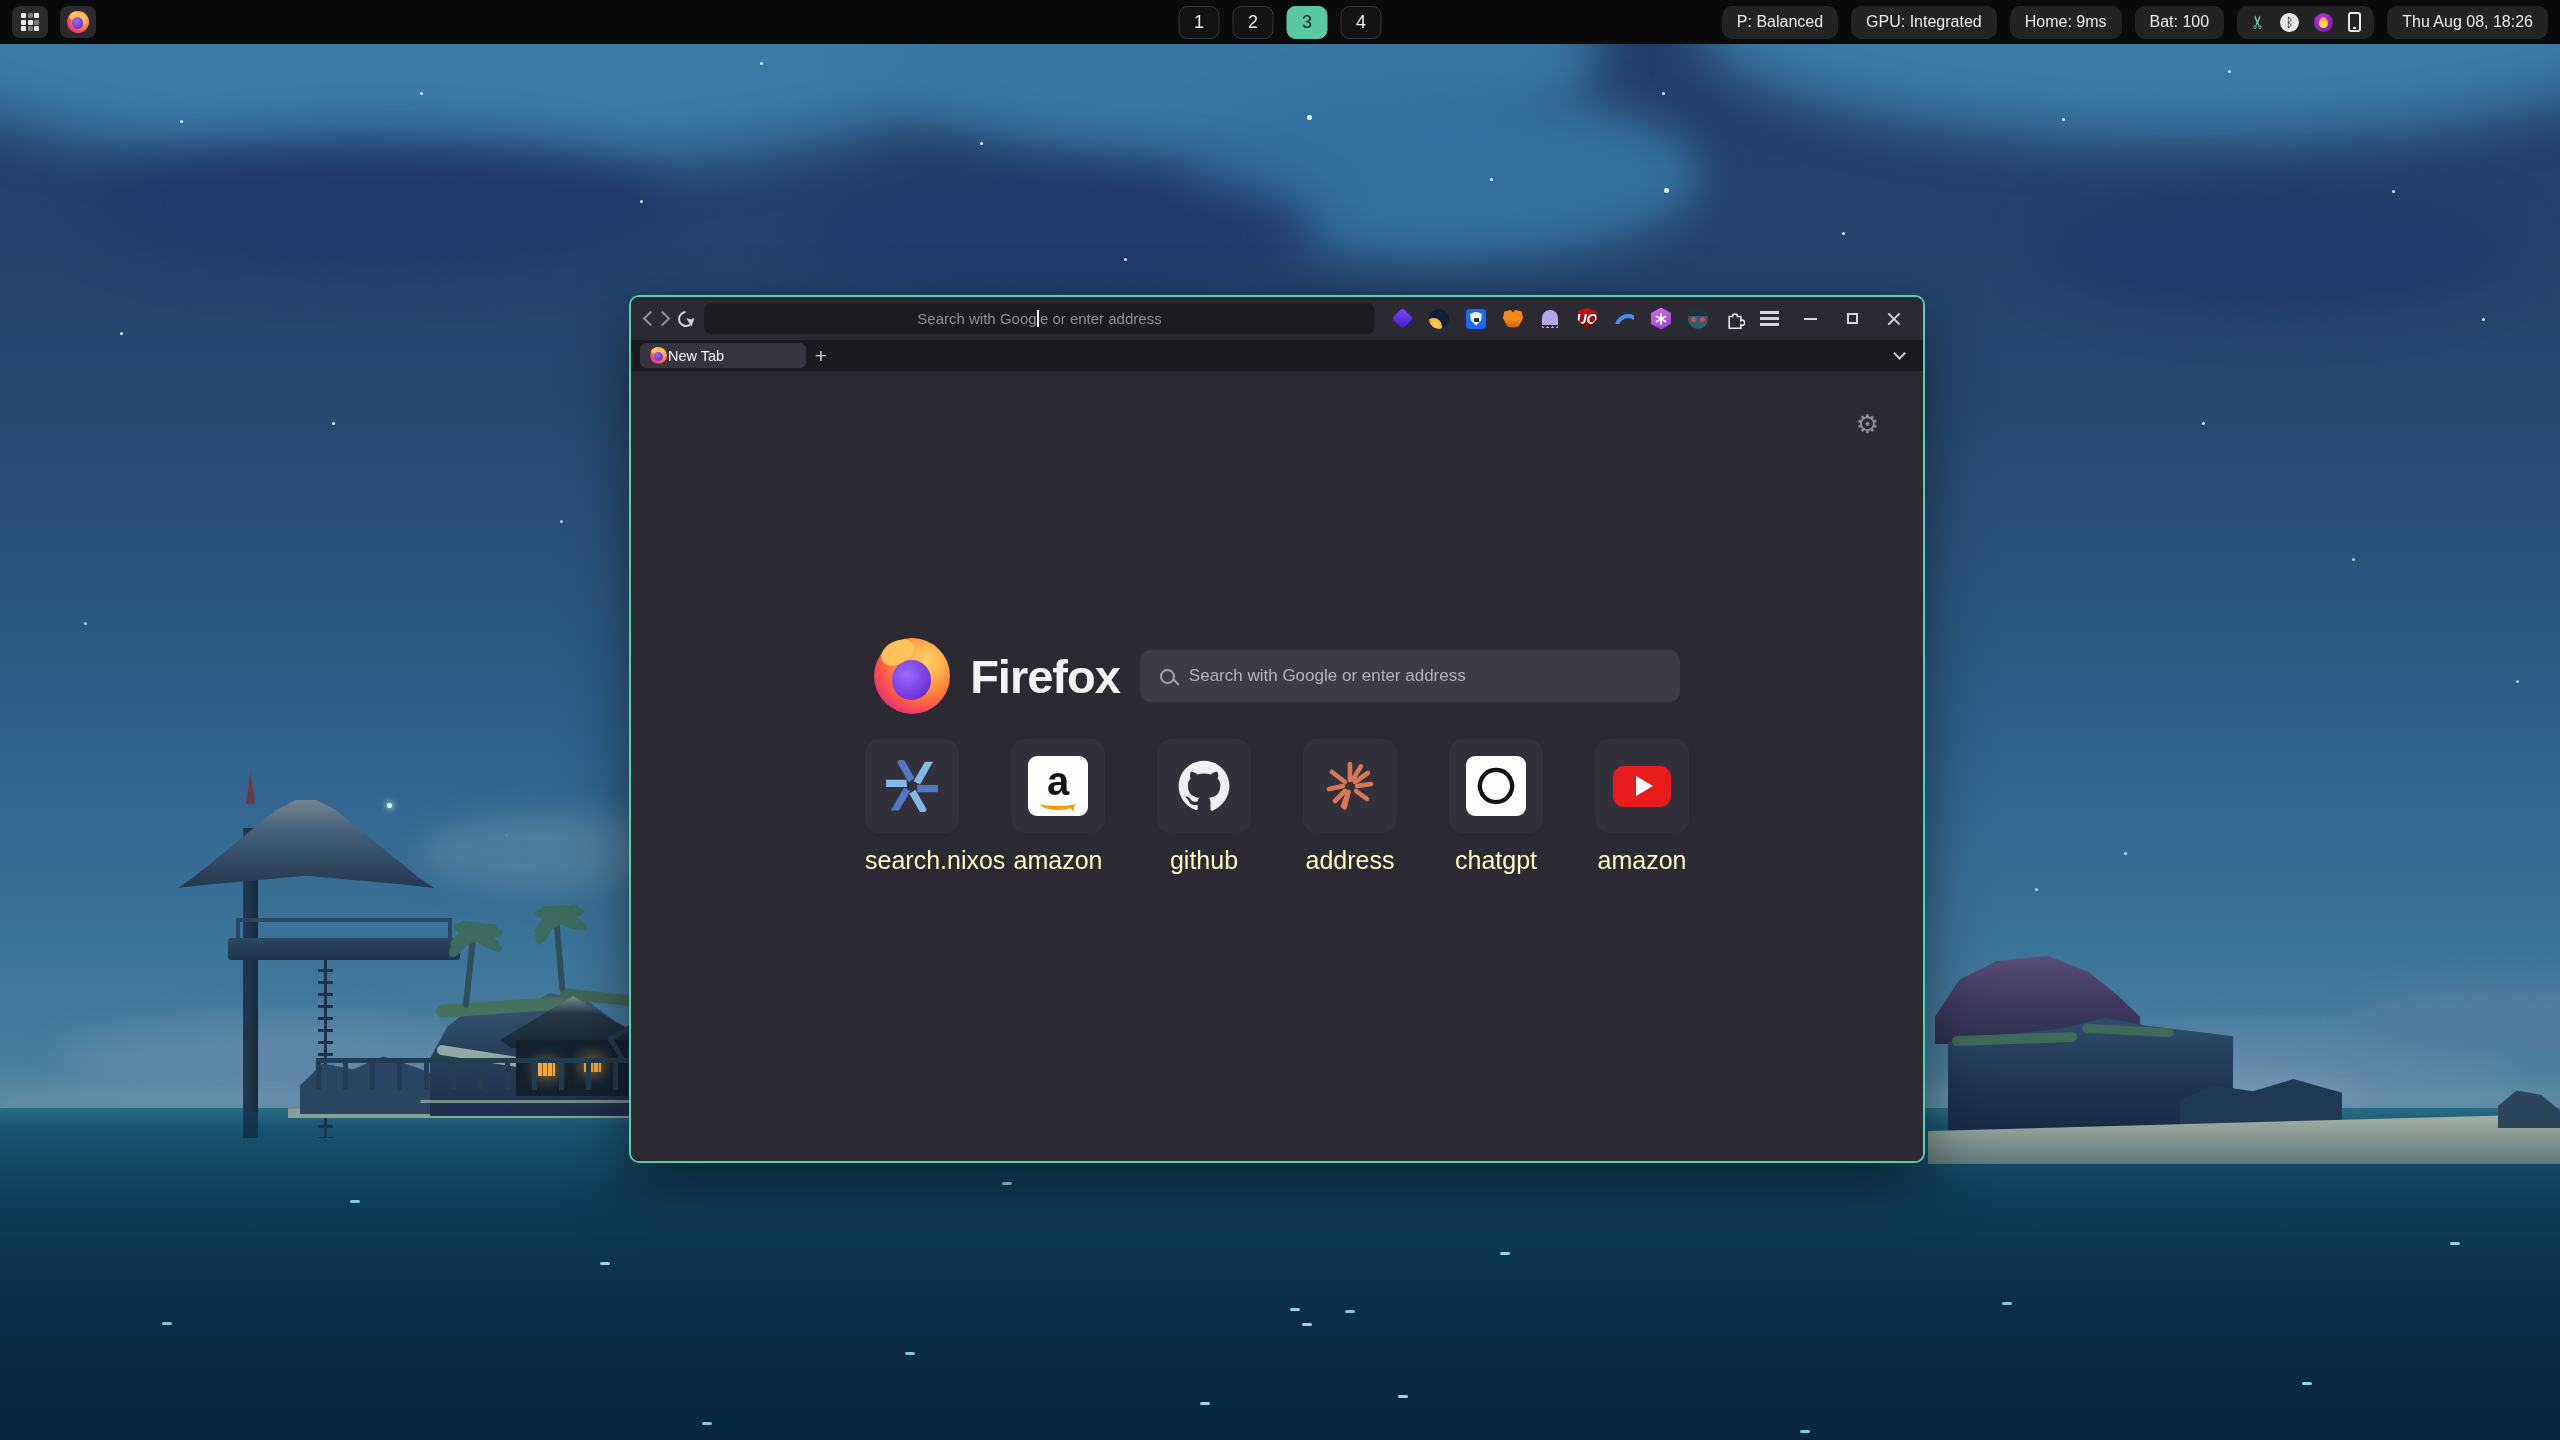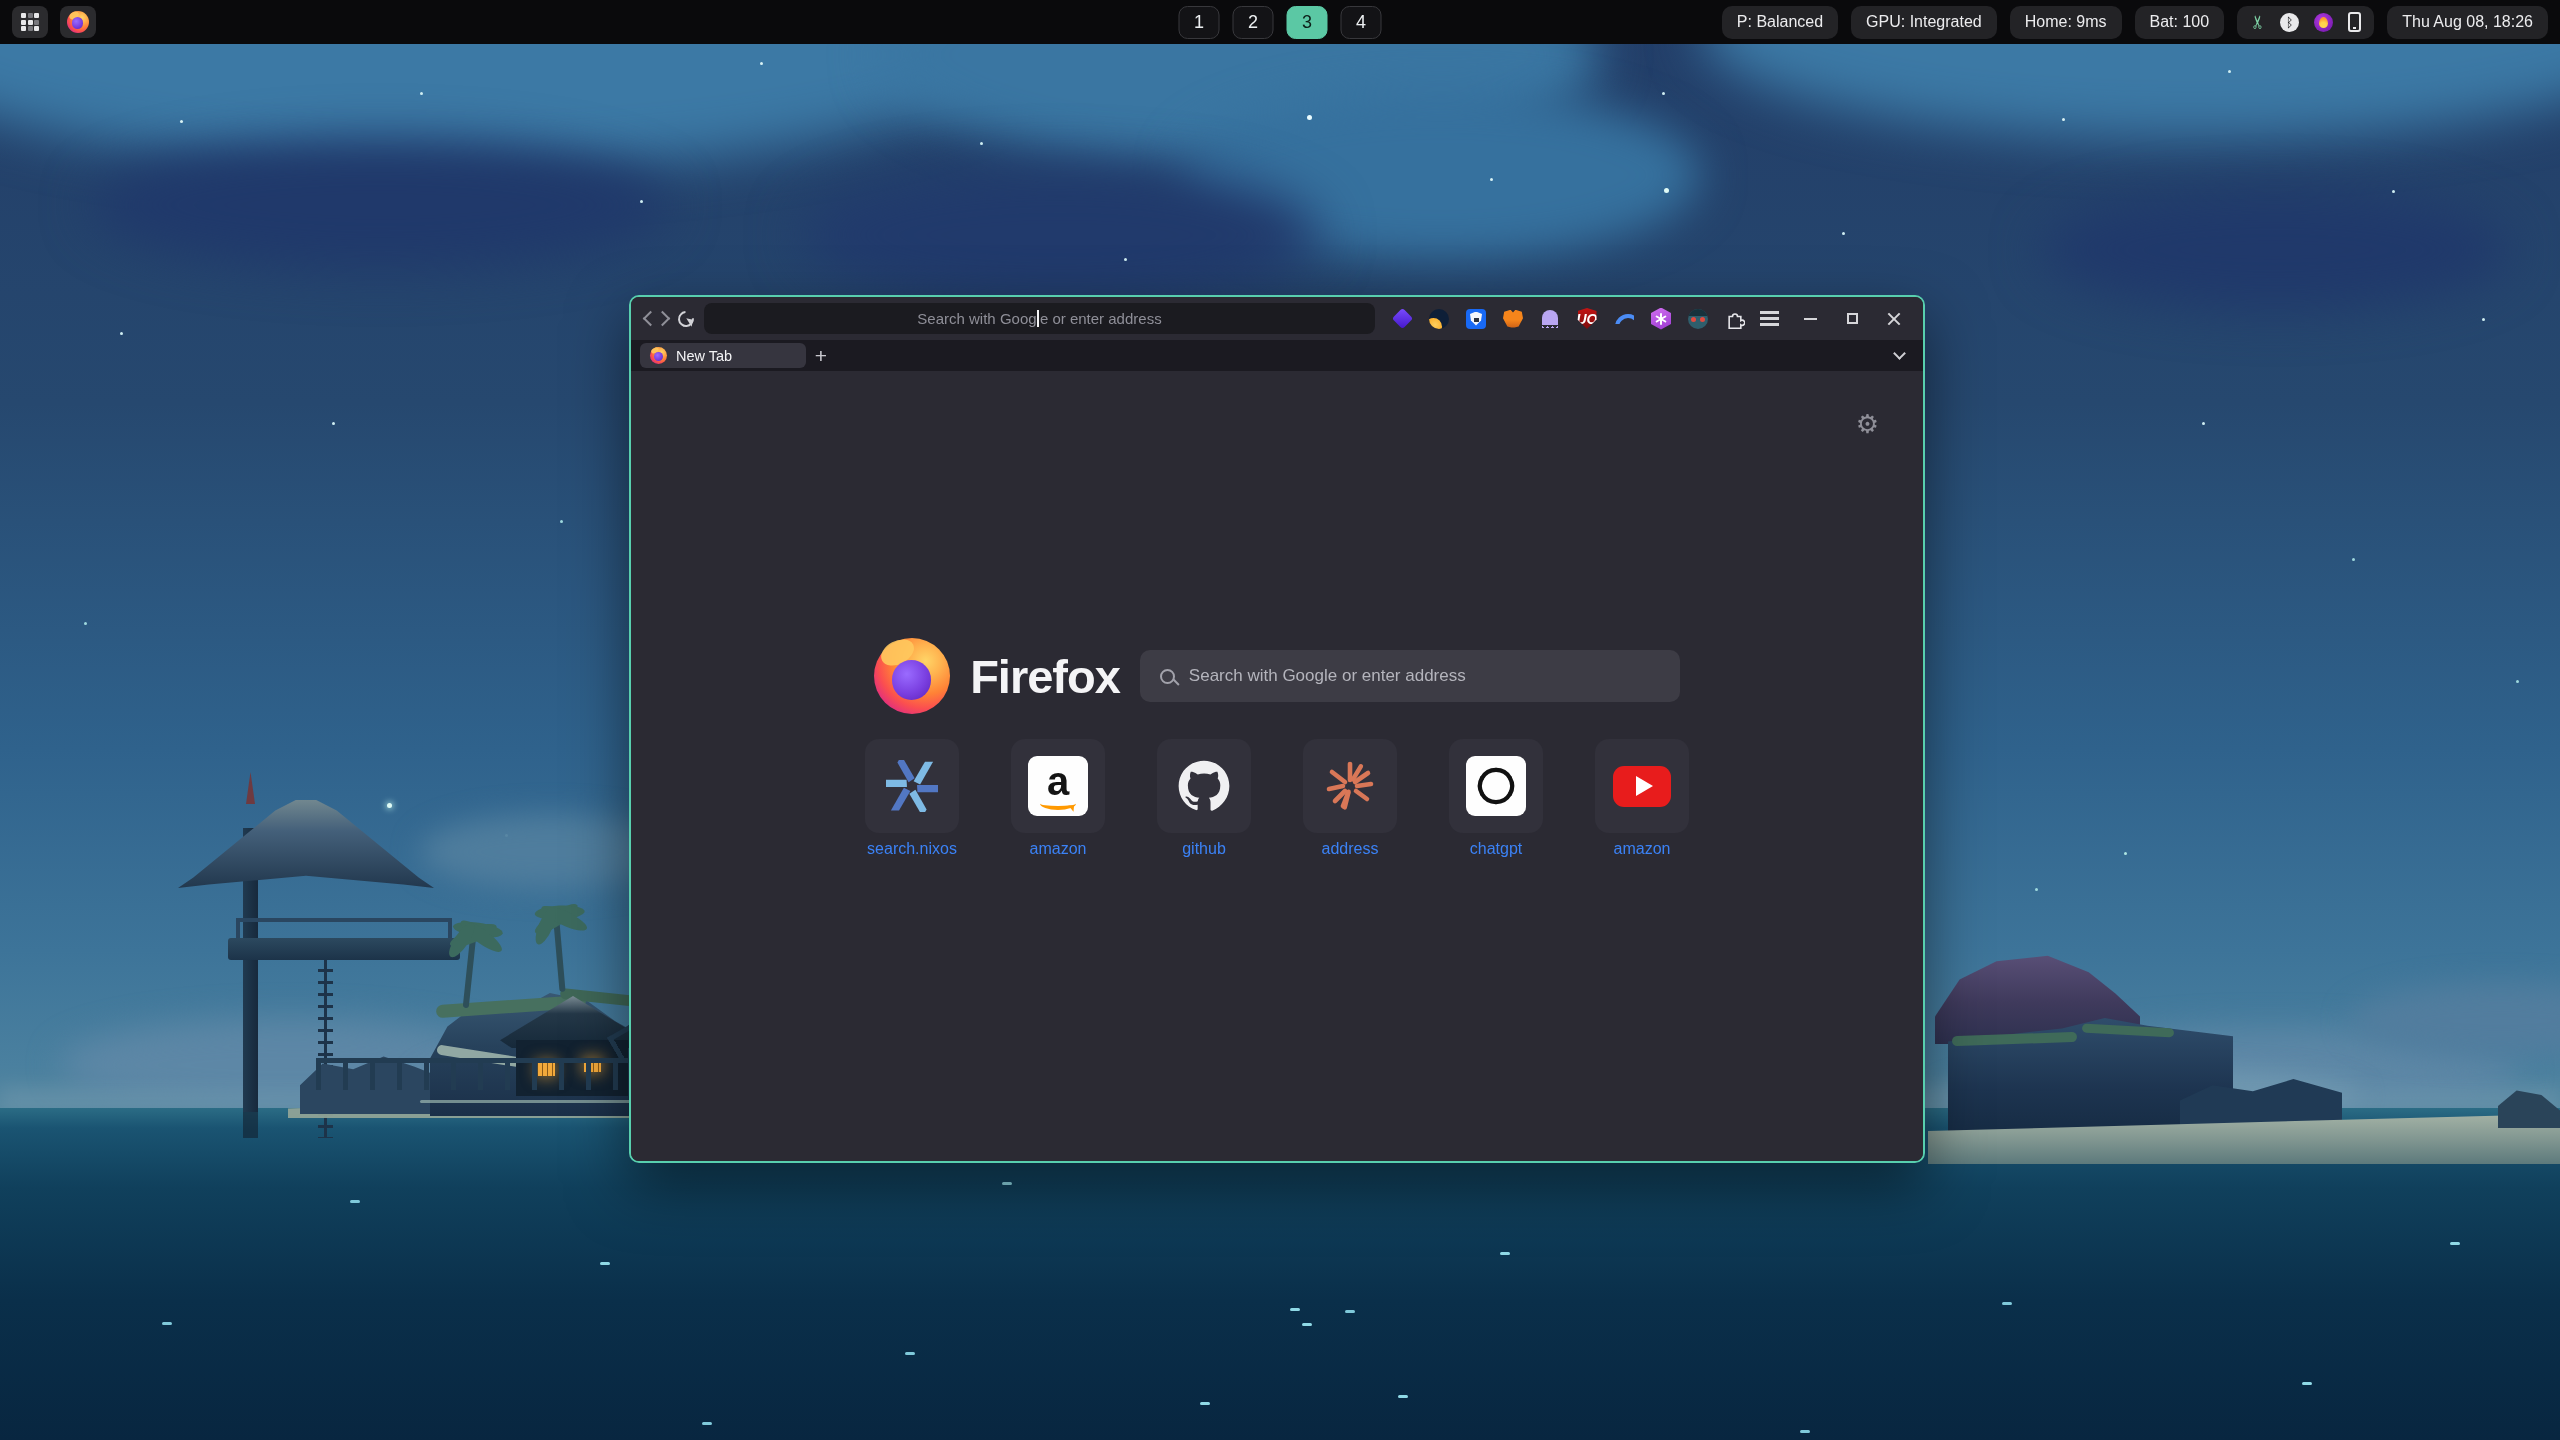--- a/index.html
+++ b/index.html
@@ -185,21 +185,21 @@
   .burger { width:19px; height:2.5px; background:#d6d6da; box-shadow:0 6px 0 0 #d6d6da,0 12px 0 0 #d6d6da; margin-top:-12px; }
   .winctl { display:flex; align-items:center; gap:20px; margin-left:20px; margin-right:8px; }
   .wc { width:22px; height:22px; display:flex; align-items:center; justify-content:center; }
   .wc-min i { display:block; width:13px; height:2px; background:#d6d6da; }
   .wc-max i { display:block; width:11px; height:11px; border:2px solid #d6d6da; }
   .wc-close { position:relative; }
   .wc-close i, .wc-close i::after { content:''; display:block; width:16px; height:2px; background:#d6d6da; transform:rotate(45deg); }
   .wc-close i::after { transform:rotate(-90deg); }
 
   .tabbar { height:31px; background:#1b1a21; display:flex; align-items:center; padding:0 9px; flex:none; }
-  .tab { width:166px; height:25px; background:#36353f; border-radius:6px; display:flex; align-items:center; gap:9px; padding:0 10px; }
+  .tab { width:166px; height:25px; background:#36353f; border-radius:6px; display:flex; align-items:center; gap:1px; padding:0 10px; }
   .tab-label { color:#f4f4f6; font-size:14.5px; }
   .newtabbtn { width:30px; height:25px; display:flex; align-items:center; justify-content:center; color:#c9c9cf; font-size:21px; font-weight:300; }
   .tabchev { margin-left:auto; width:9px; height:9px; border-right:2.2px solid #cfcfd4; border-bottom:2.2px solid #cfcfd4; transform:rotate(45deg); margin-right:10px; margin-top:-4px; }
 
   .content { flex:1; position:relative; background:#2b2a33; }
   .gear { position:absolute; top:40px; right:44px; font-size:26px; color:#8f8f98; line-height:1;
     font-family:"DejaVu Sans",sans-serif; }
 
   .fxlogo { border-radius:50%; position:relative;
     background:radial-gradient(circle at 68% 30%,#ffd567 0%,#ffb14e 22%,#ff8236 45%,#fb4f4f 64%,#e22f7e 80%,#a81b86 97%); }
@@ -212,21 +212,21 @@
   .hero .fxlogo { width:76px; height:76px; }
   .wordmark { font-size:47px; font-weight:bold; color:#f4f4f6; letter-spacing:-1px; }
   .searchbox { width:540px; height:52px; background:#3d3c45; border-radius:10px; display:flex; align-items:center; padding:0 20px; gap:14px; }
   .mag { width:15px; height:15px; border:2.4px solid #a2a2ab; border-radius:50%; position:relative; flex:none; }
   .mag::after { content:''; position:absolute; right:-5px; bottom:-4px; width:2.4px; height:8px; background:#a2a2ab; transform:rotate(-45deg); }
   .searchbox .ph { color:#b4b4bc; font-size:17px; }
 
   .tilesrow { position:absolute; left:0; right:0; top:368px; display:flex; justify-content:center; gap:52px; }
   .tile { width:94px; text-align:center; }
   .tile-box { width:94px; height:94px; background:#32313b; border-radius:14px; display:flex; align-items:center; justify-content:center; }
-  .tile-label { margin-top:7px; font-size:16px; color:#3b82f6; }
+  .tile-label { margin-top:13px; font-size:25px; color:#fef9c3; }
   .sq-white { width:60px; height:60px; background:#fefefe; border-radius:9px; display:flex; flex-direction:column; align-items:center; justify-content:center; }
   .am-a { font-size:40px; font-weight:bold; color:#141414; line-height:.8; margin-top:2px; }
   .am-smile { width:36px; height:13px; border-bottom:4px solid #ff9900; border-radius:50%; position:relative; }
   .am-smile::after { content:''; position:absolute; right:-2px; bottom:-4px; border:4px solid transparent; border-left-color:#ff9900; transform:rotate(-40deg); }
   .yt-box { width:58px; height:41px; background:#e81c1c; border-radius:11px; display:flex; align-items:center; justify-content:center; }
   .yt-box i { display:block; width:0; height:0; border-left:17px solid #fff; border-top:10px solid transparent; border-bottom:10px solid transparent; margin-left:4px; }
 </style>
 </head>
 <body>
 

